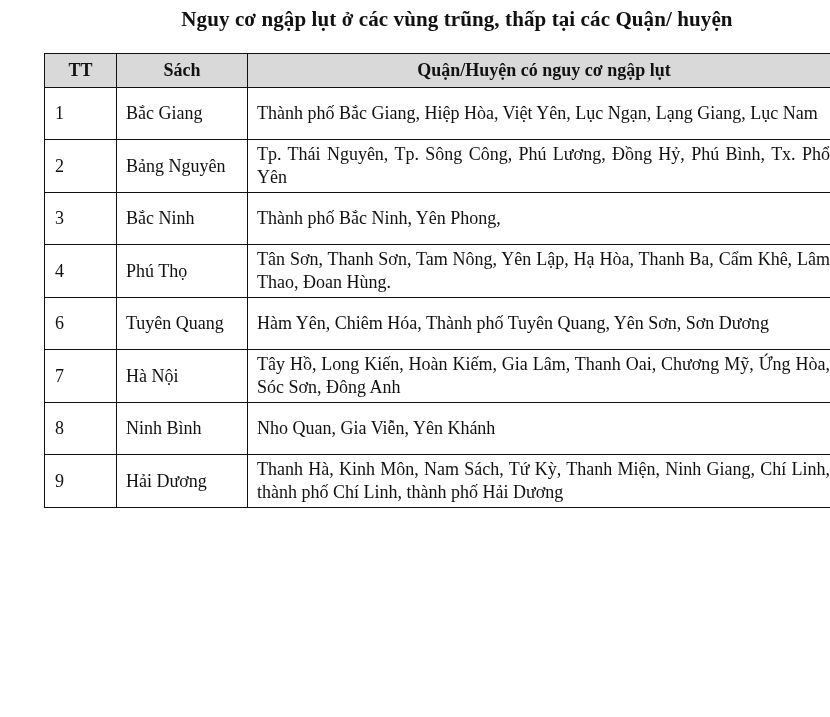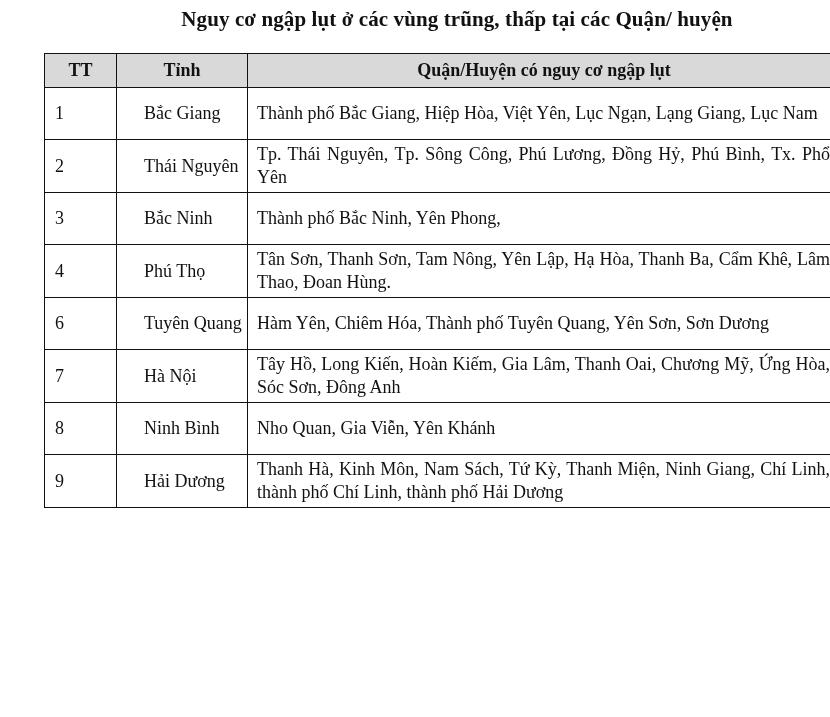--- a/index.html
+++ b/index.html
@@ -52,21 +52,21 @@
       padding: 0 4px;
     }
     col.c-tt { width: 72px; }
     col.c-prov { width: 131px; }
     col.c-dist { width: 593px; }
     td.tt {
       padding-left: 10px;
       text-align: left;
     }
     td.prov {
-      padding-left: 27px;
+      padding-left: 9px;
       text-align: left;
       white-space: nowrap;
     }
     td.dist {
       padding: 3px 10px 3px 9px;
       text-align: justify;
       line-height: 23px;
       margin-top: 14px;
     }
     tr.r2 td { height: 52px; }
@@ -79,33 +79,33 @@
 
 <table class="flood">
   <colgroup>
     <col class="c-tt">
     <col class="c-prov">
     <col class="c-dist">
   </colgroup>
   <thead>
     <tr>
       <th>TT</th>
-      <th>Tỉnh</th>
+      <th>Sách</th>
       <th>Quận/Huyện có nguy cơ ngập lụt</th>
     </tr>
   </thead>
   <tbody>
     <tr class="r2">
       <td class="tt">1</td>
       <td class="prov">Bắc Giang</td>
       <td class="dist">Thành phố Bắc Giang, Hiệp Hòa, Việt Yên, Lục Ngạn, Lạng Giang, Lục Nam</td>
     </tr>
     <tr class="r2">
       <td class="tt">2</td>
-      <td class="prov">Thái Nguyên</td>
+      <td class="prov">Bảng Nguyên</td>
       <td class="dist">Tp. Thái Nguyên, Tp. Sông Công, Phú Lương, Đồng Hỷ, Phú Bình, Tx. Phổ Yên</td>
     </tr>
     <tr class="r1">
       <td class="tt">3</td>
       <td class="prov">Bắc Ninh</td>
       <td class="dist">Thành phố Bắc Ninh, Yên Phong,</td>
     </tr>
     <tr class="r2">
       <td class="tt">4</td>
       <td class="prov">Phú Thọ</td>

